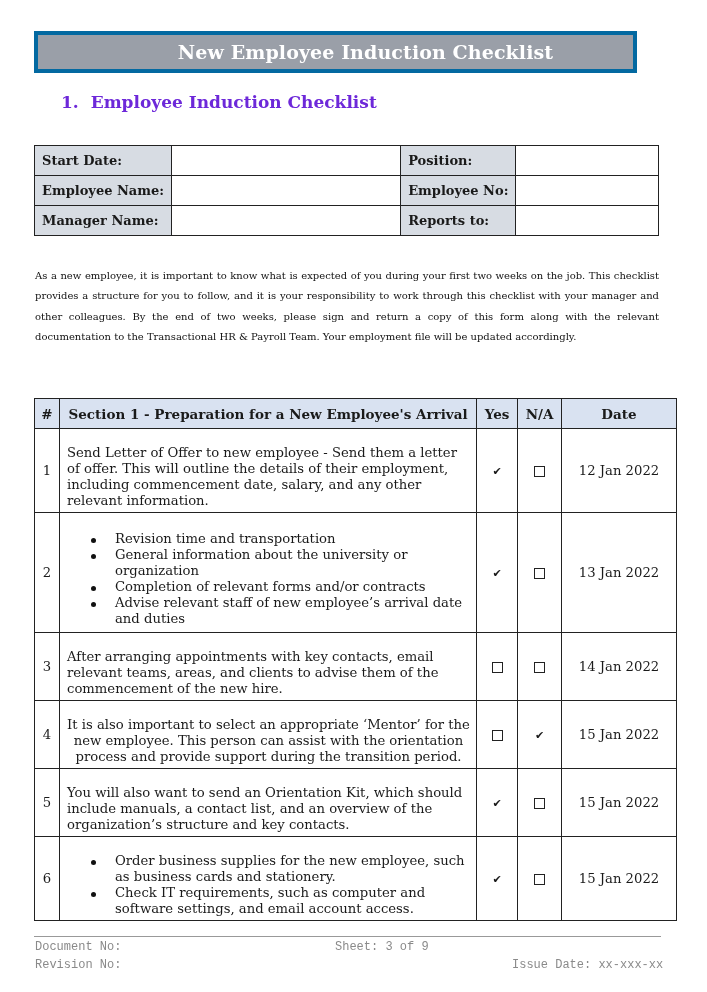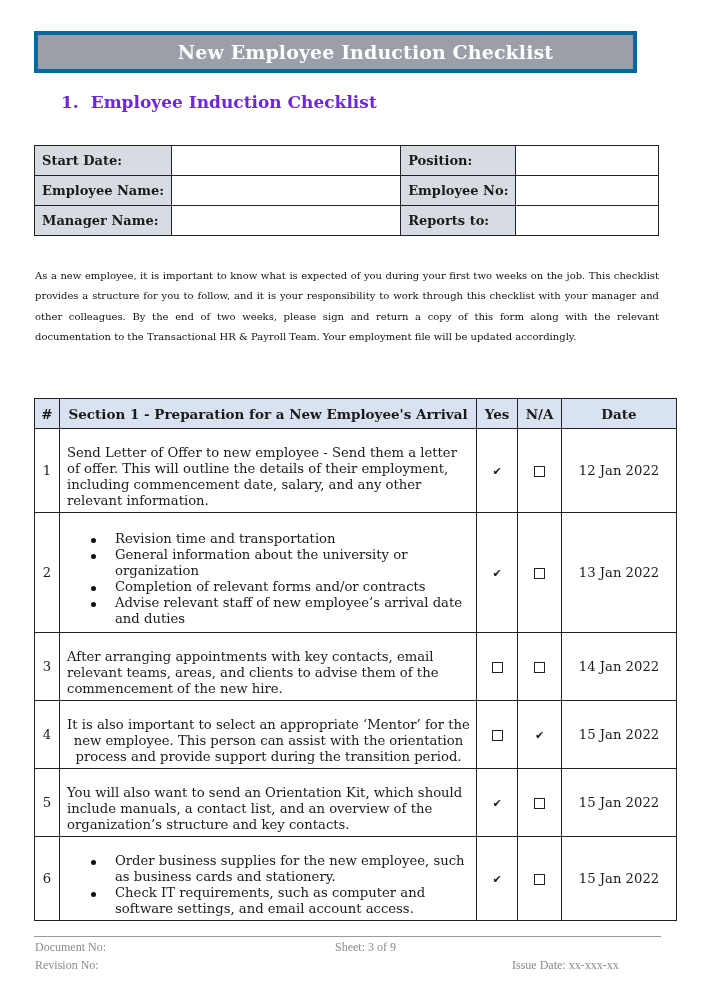--- a/index.html
+++ b/index.html
@@ -66,21 +66,21 @@
 
     .check { font-family: "DejaVu Sans", sans-serif; font-size: 11px; }
     .box {
       display: inline-block; width: 11px; height: 11px; border: 1px solid #222; vertical-align: middle;
     }
 
     .footer-line {
       position: absolute; left: 34px; top: 936px; width: 627px; height: 1px; background: #999;
     }
     .footer {
-      position: absolute; font-family: Liberation Serif, serif; font-size: 12px; color: #8a8a8a;
+      position: absolute; font-family: Liberation Mono, monospace; font-size: 12px; color: #8a8a8a;
     }
   </style>
 </head>
 <body>
 
 <div class="title-bar">
   <span>New Employee Induction Checklist</span>
 </div>
 
 <div class="section-heading">

